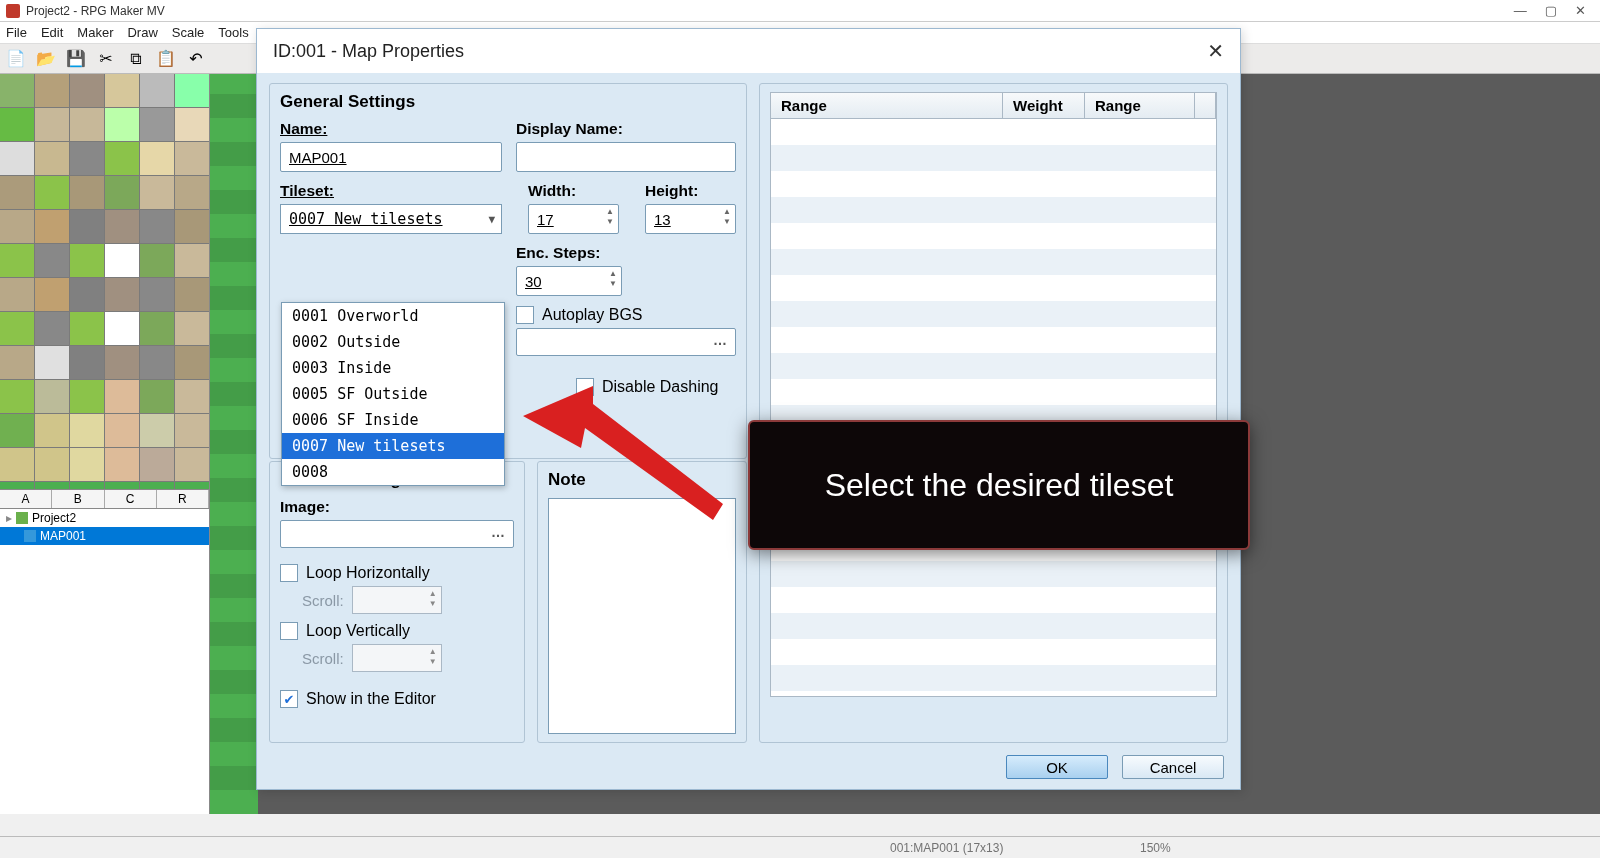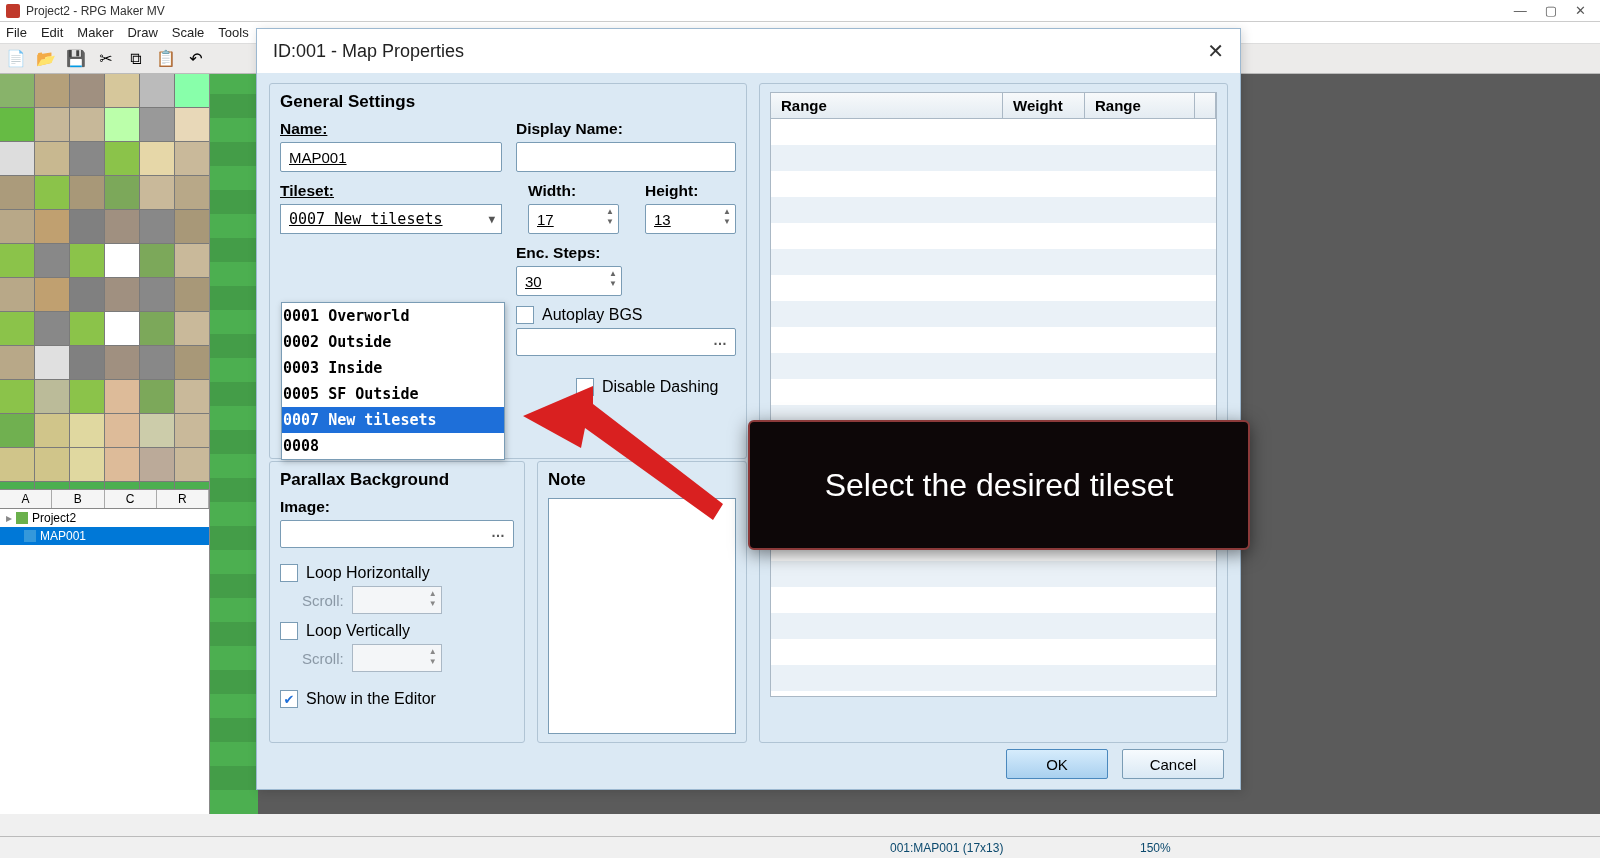--- a/index.html
+++ b/index.html
@@ -35,41 +35,41 @@
 .col3 { flex: 1; }
 .label { font-size: 15.5px; font-weight: 600; margin-bottom: 4px; }
 .input { height: 30px; background: #fff; border: 1px solid #7a9cb5; border-radius: 2px; padding: 0 8px; font-size: 15px; width: 100%; display: flex; align-items: center; }
 .row2 { display: flex; gap: 14px; }
 .row2 > div { flex: 1; margin-left: 12px; }
 .spin { position: relative; text-decoration: underline; }
 .spin .arrows { position: absolute; right: 4px; top: 2px; display: flex; flex-direction: column; font-size: 8px; line-height: 10px; color: #666; }
 .combo { position: relative; background: #fff; border: 1px solid #7a9cb5; height: 30px; display: flex; align-items: center; padding: 0 8px; font-family: "Consolas", monospace; font-size: 15px; }
 .combo .carrow { position: absolute; right: 6px; font-size: 11px; color: #555; }
 .dropdown { position: absolute; left: 11px; top: 218px; width: 224px; background: #fff; border: 1px solid #7a9cb5; font-family: "Consolas", monospace; font-size: 15px; z-index: 30; box-shadow: 1px 2px 6px rgba(0,0,0,0.25); }
-.dropdown .opt { padding: 4px 1px; font-weight: bold; }
+.dropdown .opt { padding: 4px 10px; }
 .dropdown .opt.sel { background: #1e6fd9; color: #fff; }
 .checkbox { display: flex; align-items: center; gap: 8px; font-size: 16px; }
 .checkbox .cb { width: 18px; height: 18px; background: #fff; border: 1px solid #7a9cb5; display: flex; align-items: center; justify-content: center; font-size: 13px; color: #1e6fd9; }
 .dots-input { height: 28px; background: #fff; border: 1px solid #7a9cb5; border-radius: 2px; position: relative; width: 100%; }
 .dots-input::after { content: "…"; position: absolute; right: 8px; top: 3px; color: #555; font-weight: bold; }
 .enc-table { border: 1px solid #aab8c5; background: #fff; height: 605px; }
 .enc-head { display: flex; background: linear-gradient(#f7f9fb,#e4ecf2); border-bottom: 1px solid #aab8c5; height: 26px; }
 .enc-head span { padding: 4px 10px; border-right: 1px solid #aab8c5; font-size: 15px; font-weight: 600; }
 .enc-body { height: calc(100% - 26px); background: repeating-linear-gradient(#fff,#fff 26px,#eaf1f7 26px,#eaf1f7 52px); }
 .scrollsub { display: flex; align-items: center; gap: 8px; margin-left: 22px; margin-top: 4px; }
 .scrollsub .lbl { color: #8a98a5; font-size: 15px; }
 .scrollsub .sp { width: 90px; height: 28px; background: #f4f6f8; border: 1px solid #aab8c5; position: relative; }
 .scrollsub .sp .ar { position: absolute; right: 4px; top: 2px; font-size: 8px; line-height: 10px; color: #888; display:flex; flex-direction:column;}
 .notebox { background:#fff; border:1px solid #7a9cb5; flex:1; }
 .dlgbtns { position: absolute; right: 16px; bottom: 10px; display: flex; gap: 14px; }
-.dlgbtns button { width: 102px; height: 30px; border: 1px solid #7a9cb5; background: linear-gradient(#f7fbfe,#d9e8f4); font-size: 15px; border-radius: 2px; }
+.dlgbtns button { width: 102px; height: 24px; border: 1px solid #7a9cb5; background: linear-gradient(#f7fbfe,#d9e8f4); font-size: 15px; border-radius: 2px; }
 .dlgbtns button.ok { background: linear-gradient(#d6ecfc,#a9d0ef); border-color:#4a88bd; }
 .annotation { position: absolute; left: 748px; top: 420px; width: 502px; height: 130px; background: #0d0708; border: 2px solid #8b3a3a; border-radius: 6px; display: flex; align-items: center; justify-content: center; color: #fff; font-size: 32px; z-index: 60; box-shadow: 0 4px 18px rgba(0,0,0,0.5); }
 .arrow { position: absolute; left: 513px; top: 386px; z-index: 55; }
-.statusbar { position: absolute; left: 0; bottom: 0; width: 100%; height: 22px; background: #f0f0f0; border-top: 1px solid #bbb; display: flex; align-items: center; font-size: 12px; color: #0c4a6e; }
+.statusbar { position: absolute; left: 0; bottom: 0; width: 100%; height: 22px; background: #f0f0f0; border-top: 1px solid #bbb; display: flex; align-items: center; font-size: 12px; color: #737373; }
 .statusbar .s1 { position:absolute; left:890px; }
 .statusbar .s2 { position:absolute; left:1140px; }
 .gs-panel { flex:1; position:relative; }
 .gs-inner { display:flex; gap:14px; }
 .gs-left { width:222px;text-decoration:underline; }
 .gs-right { flex:1; }
 .sec-gap { margin-top:10px; }
 </style>
 </head>
 <body>
@@ -273,20 +273,21 @@
                 </div>
             </div>
           </div>
         </div>
 
         <div class="dropdown">
           <div class="opt">0001 Overworld</div>
           <div class="opt">0002 Outside</div>
           <div class="opt">0003 Inside</div>
           <div class="opt">0005 SF Outside</div>
+          <div class="opt">0006 SF Inside</div>
           <div class="opt sel">0007 New tilesets</div>
           <div class="opt">0008</div>
         </div>
       </div>
 
       <div style="display:flex; gap:12px; height:282px;">
         <div class="panel" style="width:256px;">
           <div class="ptitle">Parallax Background</div>
           <div class="label">Image:</div>
           <div class="dots-input"></div>

